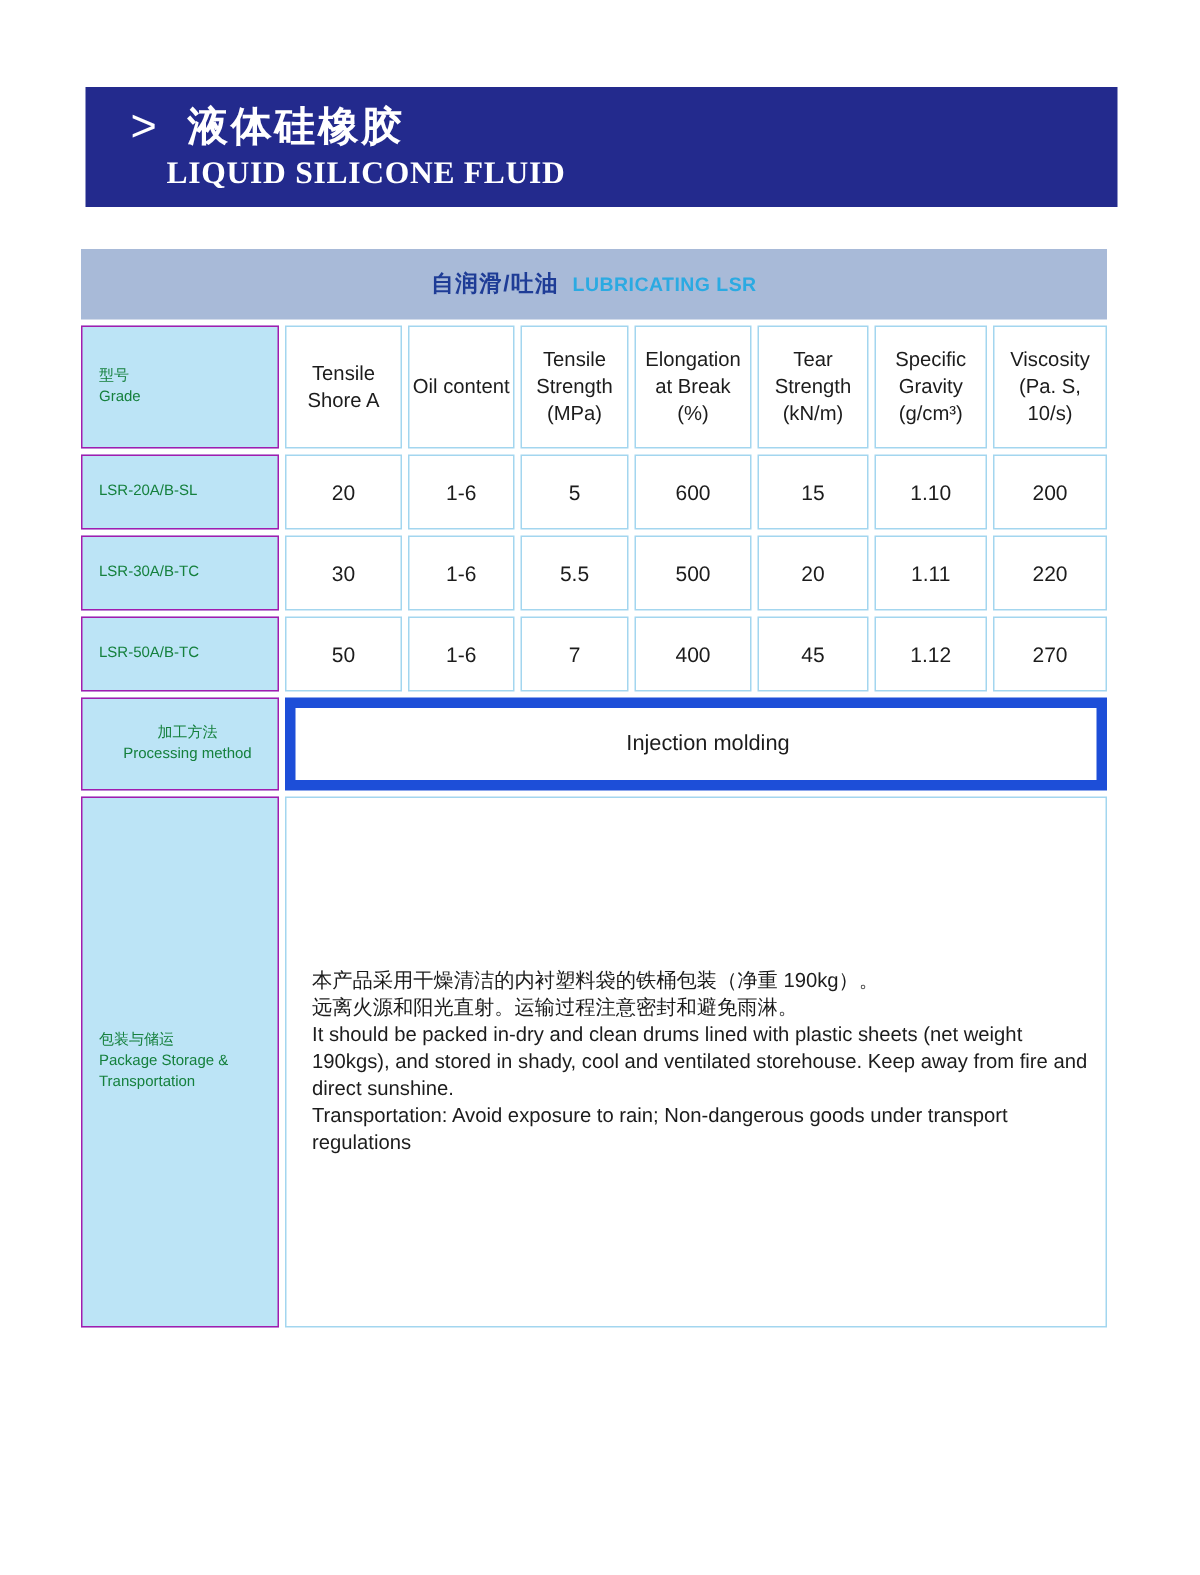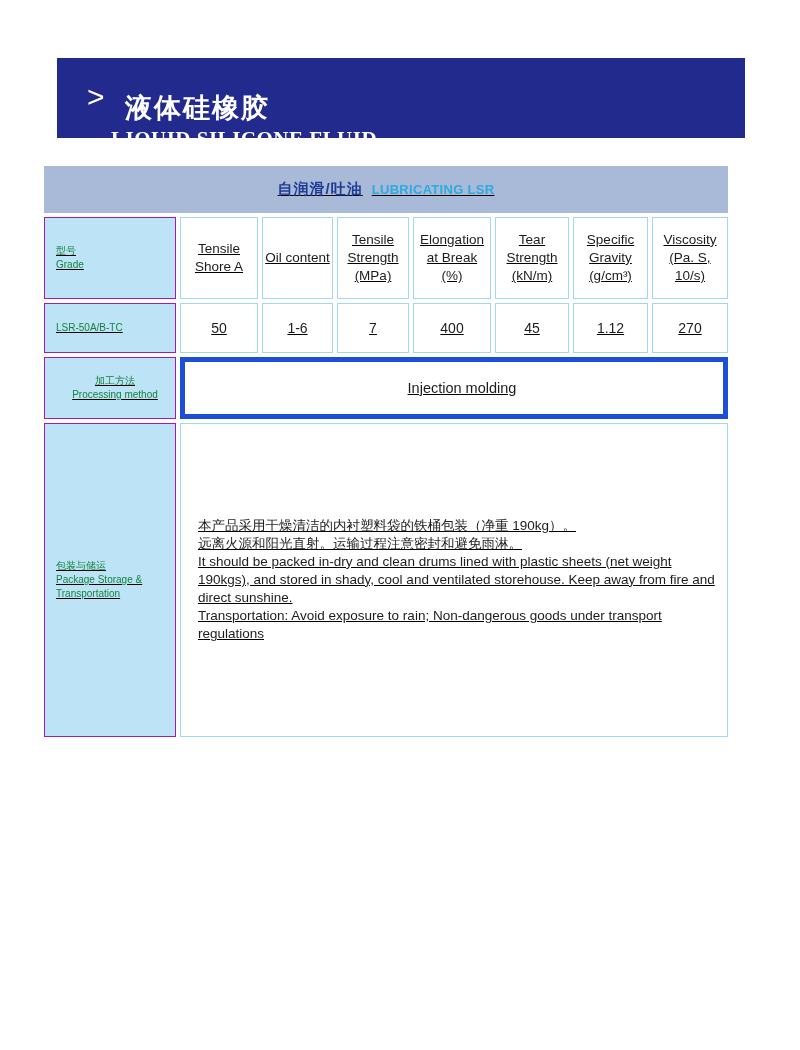--- a/index.html
+++ b/index.html
@@ -32,39 +32,37 @@
     width: 38px;
     font-size: 30px;
     font-weight: 400;
     line-height: 1;
   }
   .title-zh {
     font-size: 27px;
     font-weight: 700;
     letter-spacing: 2px;
     line-height: 1.25;
-    margin-top: 24px;
   }
   .band-row2 {
     margin-left: 24px;
     margin-top: 1px;
     font-family: Liberation Serif, serif;
   }
   .title-en {
     font-size: 21px;
     font-weight: 700;
     letter-spacing: 0.5px;
   }
   
   .table-wrap {
     position: absolute;
-    left: 40px;
+    left: 50px;
     top: 162px;
     width: 692px;
-    text-decoration: underline;
   }
   table.product {
     width: 692px;
     table-layout: fixed;
     border-collapse: separate;
     border-spacing: 4px;
   }
   td, th {
     box-sizing: border-box;
     font-weight: 400;
@@ -114,27 +112,27 @@
     background: #ffffff;
     border: 1px solid #a3d6ef;
     height: 50px;
     text-align: center;
     vertical-align: middle;
     font-size: 14px;
   }
   .proc-row td { height: 62px; text-align: center; }
   .value-cell {
     background: #ffffff;
-    border: 5px solid #1d4ed8;
+    border: 7px solid #1d4ed8;
     text-align: left;
     vertical-align: middle;
     padding-left: 17px;
     font-size: 14.5px;
   }
-  .pack-row td { height: 314px; }
+  .pack-row td { height: 354px; }
   .pack-cell {
     background: #ffffff;
     border: 1px solid #a3d6ef;
     text-align: left;
     vertical-align: middle;
     padding: 10px 10px 10px 17px;
     font-size: 13.5px;
     line-height: 1.34;
   }
   .pack-cell div { margin: 0; }
@@ -185,20 +183,40 @@
       <td class="head-cell">Tear
 Strength
 (kN/m)</td>
       <td class="head-cell">Specific
 Gravity
 (g/cm³)</td>
       <td class="head-cell">Viscosity
 (Pa. S, 10/s)</td>
     </tr>
     <tr>
+      <td class="rowlabel">LSR-20A/B-SL</td>
+      <td class="data-cell">20</td>
+      <td class="data-cell">1-6</td>
+      <td class="data-cell">5</td>
+      <td class="data-cell">600</td>
+      <td class="data-cell">15</td>
+      <td class="data-cell">1.10</td>
+      <td class="data-cell">200</td>
+    </tr>
+    <tr>
+      <td class="rowlabel">LSR-30A/B-TC</td>
+      <td class="data-cell">30</td>
+      <td class="data-cell">1-6</td>
+      <td class="data-cell">5.5</td>
+      <td class="data-cell">500</td>
+      <td class="data-cell">20</td>
+      <td class="data-cell">1.11</td>
+      <td class="data-cell">220</td>
+    </tr>
+    <tr>
       <td class="rowlabel">LSR-50A/B-TC</td>
       <td class="data-cell">50</td>
       <td class="data-cell">1-6</td>
       <td class="data-cell">7</td>
       <td class="data-cell">400</td>
       <td class="data-cell">45</td>
       <td class="data-cell">1.12</td>
       <td class="data-cell">270</td>
     </tr>
     <tr class="proc-row">

